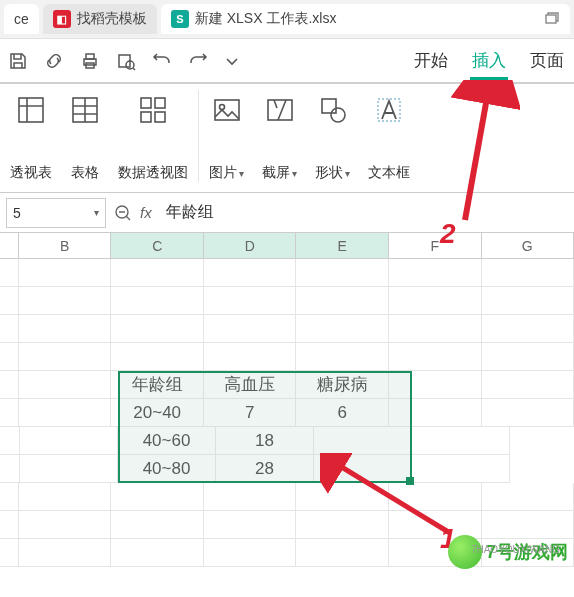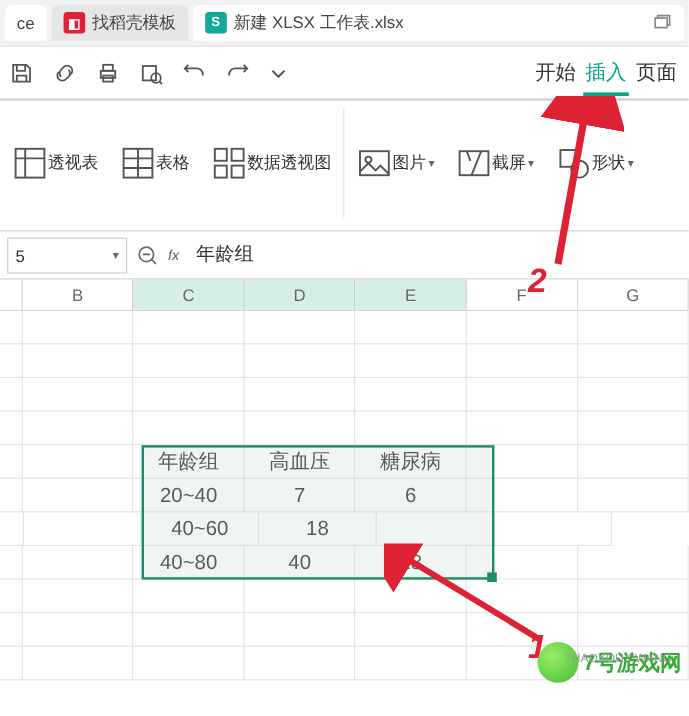--- a/index.html
+++ b/index.html
@@ -12,35 +12,35 @@
 .tab.gray { background:#e6e6e6; }
 .icon-box { width:18px; height:18px; border-radius:3px; display:flex; align-items:center; justify-content:center; font-size:11px; font-weight:bold; color:#fff; }
 .doc-icon { background:#d23; }
 .xls-icon { background:#1a9; }
 .spacer { flex:1; }
 .win-icon { color:#888; }
 
 
 .qbar { display:flex; align-items:center; height:44px; padding:0 8px; gap:16px; background:#fff; border-top:1px solid #e0e0e0; }
 .qbar .ic { color:#555; }
-.mtabs { margin-left:auto; display:flex; gap:4px; align-items:flex-end; }
+.mtabs { margin-left:auto; display:flex; gap:20px; align-items:flex-end; }
 .mtab { font-size:17px; color:#333; padding:6px 2px; position:relative; }
 .mtab.active { color:#0a8; }
 .mtab.active::after { content:""; position:absolute; bottom:-2px; left:0; right:0; height:3px; background:#0a8; }
 
 .sep { height:2px; background:#d0d0d0; }
 
 
 .ribbon { display:flex; height:104px; background:#fff; padding:6px 0; }
 .rgrp { display:flex; flex-direction:column; align-items:center; justify-content:space-between; padding:0 10px; border-right:1px solid #e4e4e4; }
 .rgrp:last-child { border-right:none; }
 .ric { height:40px; display:flex; align-items:center; color:#555; }
 .rlbl { font-size:14px; color:#333; display:flex; align-items:center; gap:2px; }
 .rgrp.multi { flex-direction:row; gap:18px; }
-.rcol { display:flex; flex-direction:row; align-items:center; justify-content:space-between; height:100%; }
+.rcol { display:flex; flex-direction:column; align-items:center; justify-content:space-between; height:100%; }
 
 .sep2 { height:1px; background:#ccc; margin-top:4px; }
 
 
 .fbar { display:flex; align-items:center; height:40px; padding:0 6px; gap:8px; border-bottom:1px solid #ccc; background:#fff; }
 .namebox { width:100px; height:30px; border:1px solid #ccc; display:flex; align-items:center; padding:0 6px; font-size:14px; color:#333; justify-content:space-between; background:#fff; }
 .fxic { color:#666; }
 .finput { border:none; outline:none; font-size:16px; color:#333; flex:1; padding-left:6px; }
 
 
@@ -203,36 +203,47 @@
           <svg width="30" height="30" viewBox="0 0 30 30">
             <rect x="4" y="4" width="14" height="14" fill="none" stroke="#555" stroke-width="1.6"></rect>
             <circle cx="20" cy="20" r="7" fill="none" stroke="#555" stroke-width="1.6"></circle>
           </svg>
         </span>
       <span class="rlbl">
           <span>形状</span>
           <span class="chev">▾</span>
         </span>
     </div>
+    <div class="rcol">
+      <span class="ric">
+          <svg width="30" height="30" viewBox="0 0 30 30">
+            <path d="M8 24L15 6l7 18 M10 18h10" fill="none" stroke="#555" stroke-width="1.8"></path>
+            <rect x="4" y="4" width="22" height="22" fill="none" stroke="#59b" stroke-width="1" stroke-dasharray="2 2"></rect>
+          </svg>
+        </span>
+      <span class="rlbl">
+          <span>文本框</span>
+        </span>
+    </div>
   </div>
 </div>
 <div class="sep2"></div>
 
 <div class="fbar">
   <div class="namebox">
     <span>5</span>
     <span class="chev">▾</span>
   </div>
   <span class="fxic">
       <svg width="18" height="18" viewBox="0 0 18 18">
         <circle cx="8" cy="8" r="6" fill="none" stroke="#666" stroke-width="1.4"></circle>
         <path d="M5 8h6 M12 12l4 4" stroke="#666" stroke-width="1.4"></path>
       </svg>
     </span>
-  <span class="fxic" style="font-style:italic;font-size:12px">fx</span>
+  <span class="fxic" style="font-style:italic;font-size:15px">fx</span>
   <input class="finput" value="年龄组" style="">
 </div>
 
 <div class="grid">
   <div class="colhdrs">
     <div class="ch" style="width:20px"></div>
     <div class="ch" style="width:98px">B</div>
     <div class="ch sel" style="width:98px">C</div>
     <div class="ch sel" style="width:98px">D</div>
     <div class="ch sel" style="width:98px">E</div>
@@ -301,21 +312,20 @@
         <div class="cell" style="width:98px"></div>
       <div class="cell" style="width:98px">40~60</div>
       <div class="cell" style="width:98px">18</div>
       <div class="cell" style="width:98px"></div>
         <div class="cell" style="width:98px"></div>
       </div>
     <div class="row">
         <div class="cell" style="width:20px"></div>
         <div class="cell" style="width:98px"></div>
       <div class="cell" style="width:98px">40~80</div>
-      <div class="cell" style="width:98px">40</div>
       <div class="cell" style="width:98px">28</div>
       <div class="cell" style="width:98px"></div>
         <div class="cell" style="width:98px"></div>
       </div>
 
     <div class="row">
         <div class="cell" style="width:20px"></div>
         <div class="cell" style="width:98px"></div>
         <div class="cell" style="width:98px"></div>
         <div class="cell" style="width:98px"></div>

